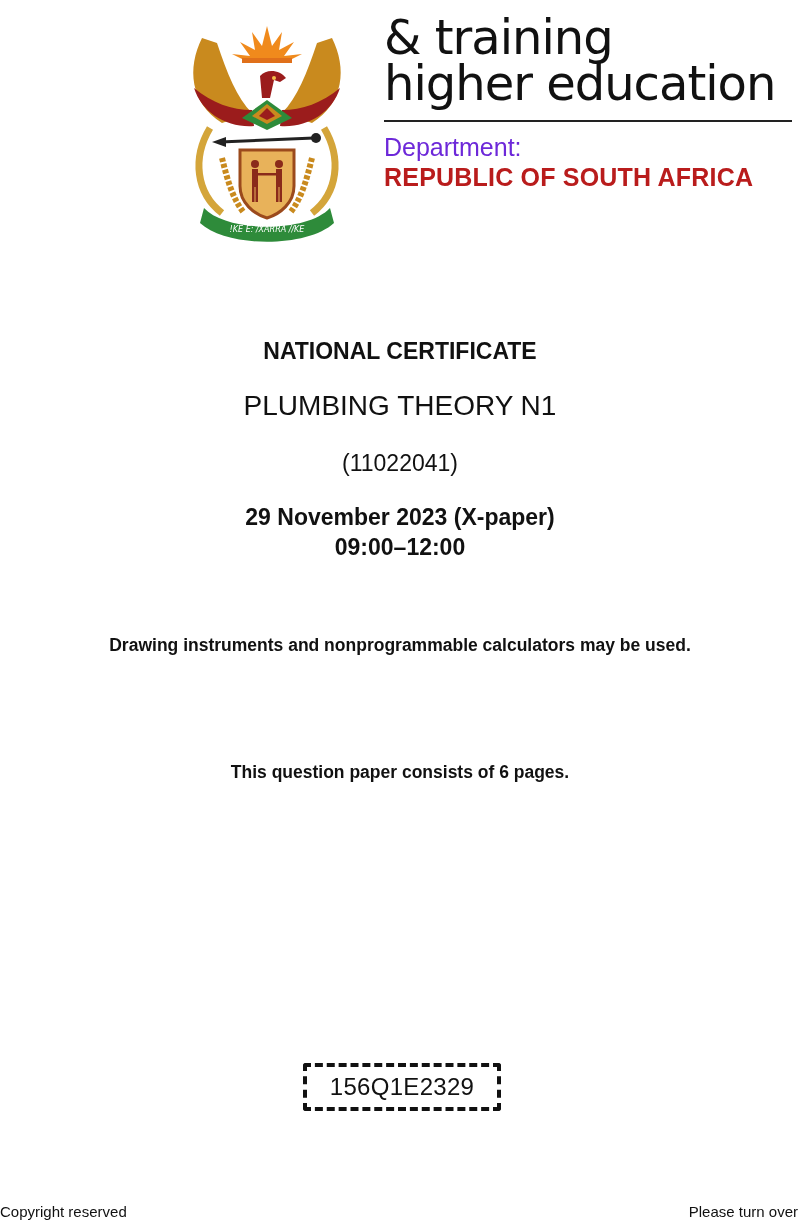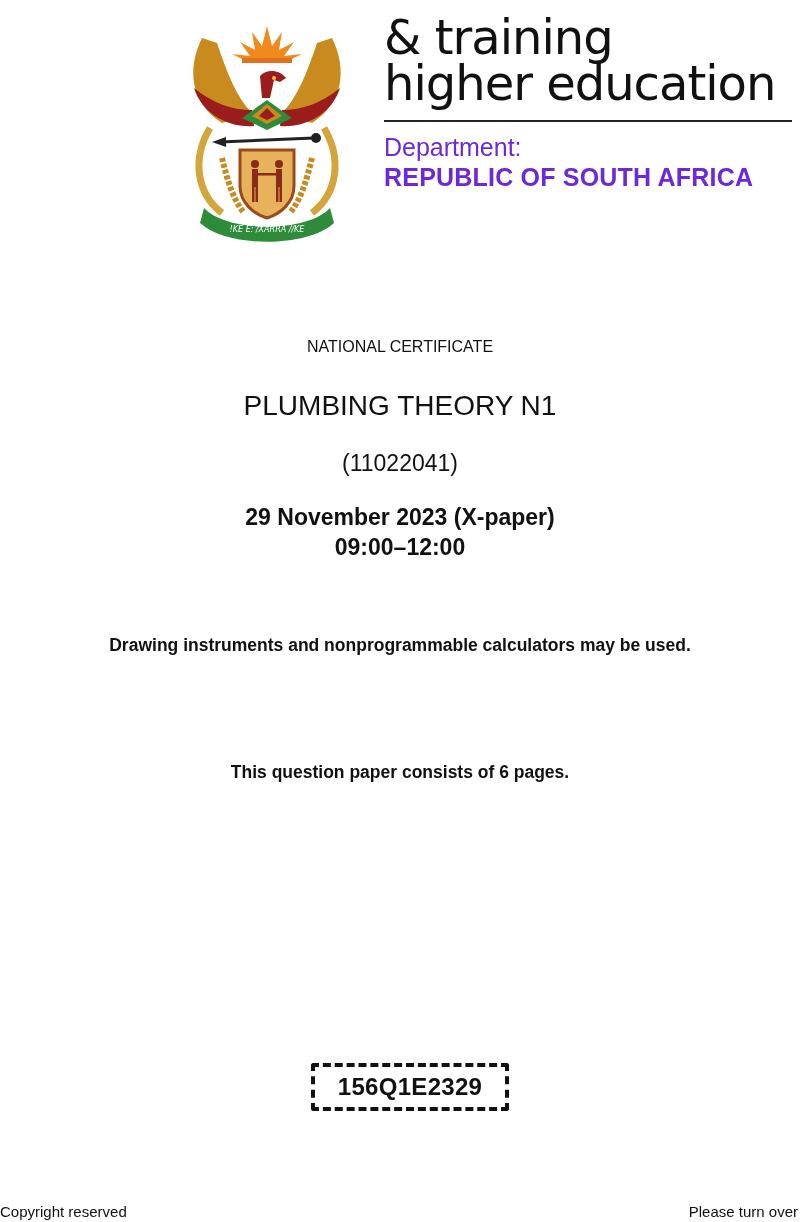--- a/index.html
+++ b/index.html
@@ -2,29 +2,29 @@
 <html><head>
   <meta charset="utf-8">
   <style>
     html, body { margin: 0; padding: 0; background: #ffffff; }
     body { width: 800px; height: 1222px; position: relative; overflow: hidden; color: #111; font-family: "Liberation Sans", sans-serif; }
     .crest { position: absolute; left: 182px; top: 18px; width: 170px; height: 225px; }
     .brand { position: absolute; left: 384px; top: 14px; width: 412px; }
     .brand-title { font-family: "DejaVu Sans", sans-serif; font-size: 48px; line-height: 46px; letter-spacing: -1px; color: #111; font-weight: normal; margin: 0; }
     .brand-rule { height: 2px; background: #222; margin: 14px 0 10px 0; width: 408px; }
     .brand-dept { font-family: "Liberation Sans", sans-serif; font-size: 25px; line-height: 30px; color: #6d28d9; }
-    .brand-country { font-family: "Liberation Sans", sans-serif; font-size: 25px; line-height: 30px; font-weight: bold; color: #6d28d9; letter-spacing: 0.2px; }
+    .brand-country { font-family: "Liberation Sans", sans-serif; font-size: 25px; line-height: 30px; font-weight: bold; color: #b91c1c; letter-spacing: 0.2px; }
     .center { position: absolute; left: 0; width: 800px; text-align: center; }
-    .t-cert { top: 338px; font-size: 16px; font-weight: normal; }
+    .t-cert { top: 338px; font-size: 23px; font-weight: bold; }
     .t-subject { top: 390px; font-size: 28px; font-weight: normal; }
     .t-code { top: 450px; font-size: 23px; }
     .t-date { top: 502px; font-size: 23px; font-weight: bold; line-height: 30px; }
     .t-instr { top: 626px; font-size: 17.5px; font-weight: bold; margin-top: 9px; }
     .t-pages { top: 762px; font-size: 17.5px; font-weight: bold; }
-    .barcode-box { position: absolute; left: 311px; top: 1063px; width: 190px; height: 40px; border: 4px dashed #111; border-radius: 3px; display: flex; align-items: center; justify-content: center; font-size: 24px; letter-spacing: 0.3px; font-weight: bold; }
+    .barcode-box { position: absolute; left: 303px; top: 1063px; width: 190px; height: 40px; border: 4px dashed #111; border-radius: 3px; display: flex; align-items: center; justify-content: center; font-size: 24px; letter-spacing: 0.3px; }
     .footer-left { position: absolute; left: 0; top: 1203px; font-size: 15px; }
     .footer-right { position: absolute; right: 2px; top: 1203px; font-size: 15px; }
   </style>
 </head>
 <body>
 
 <div class="crest">
   <svg width="170" height="225" viewBox="0 0 170 225">
 
     <g>

